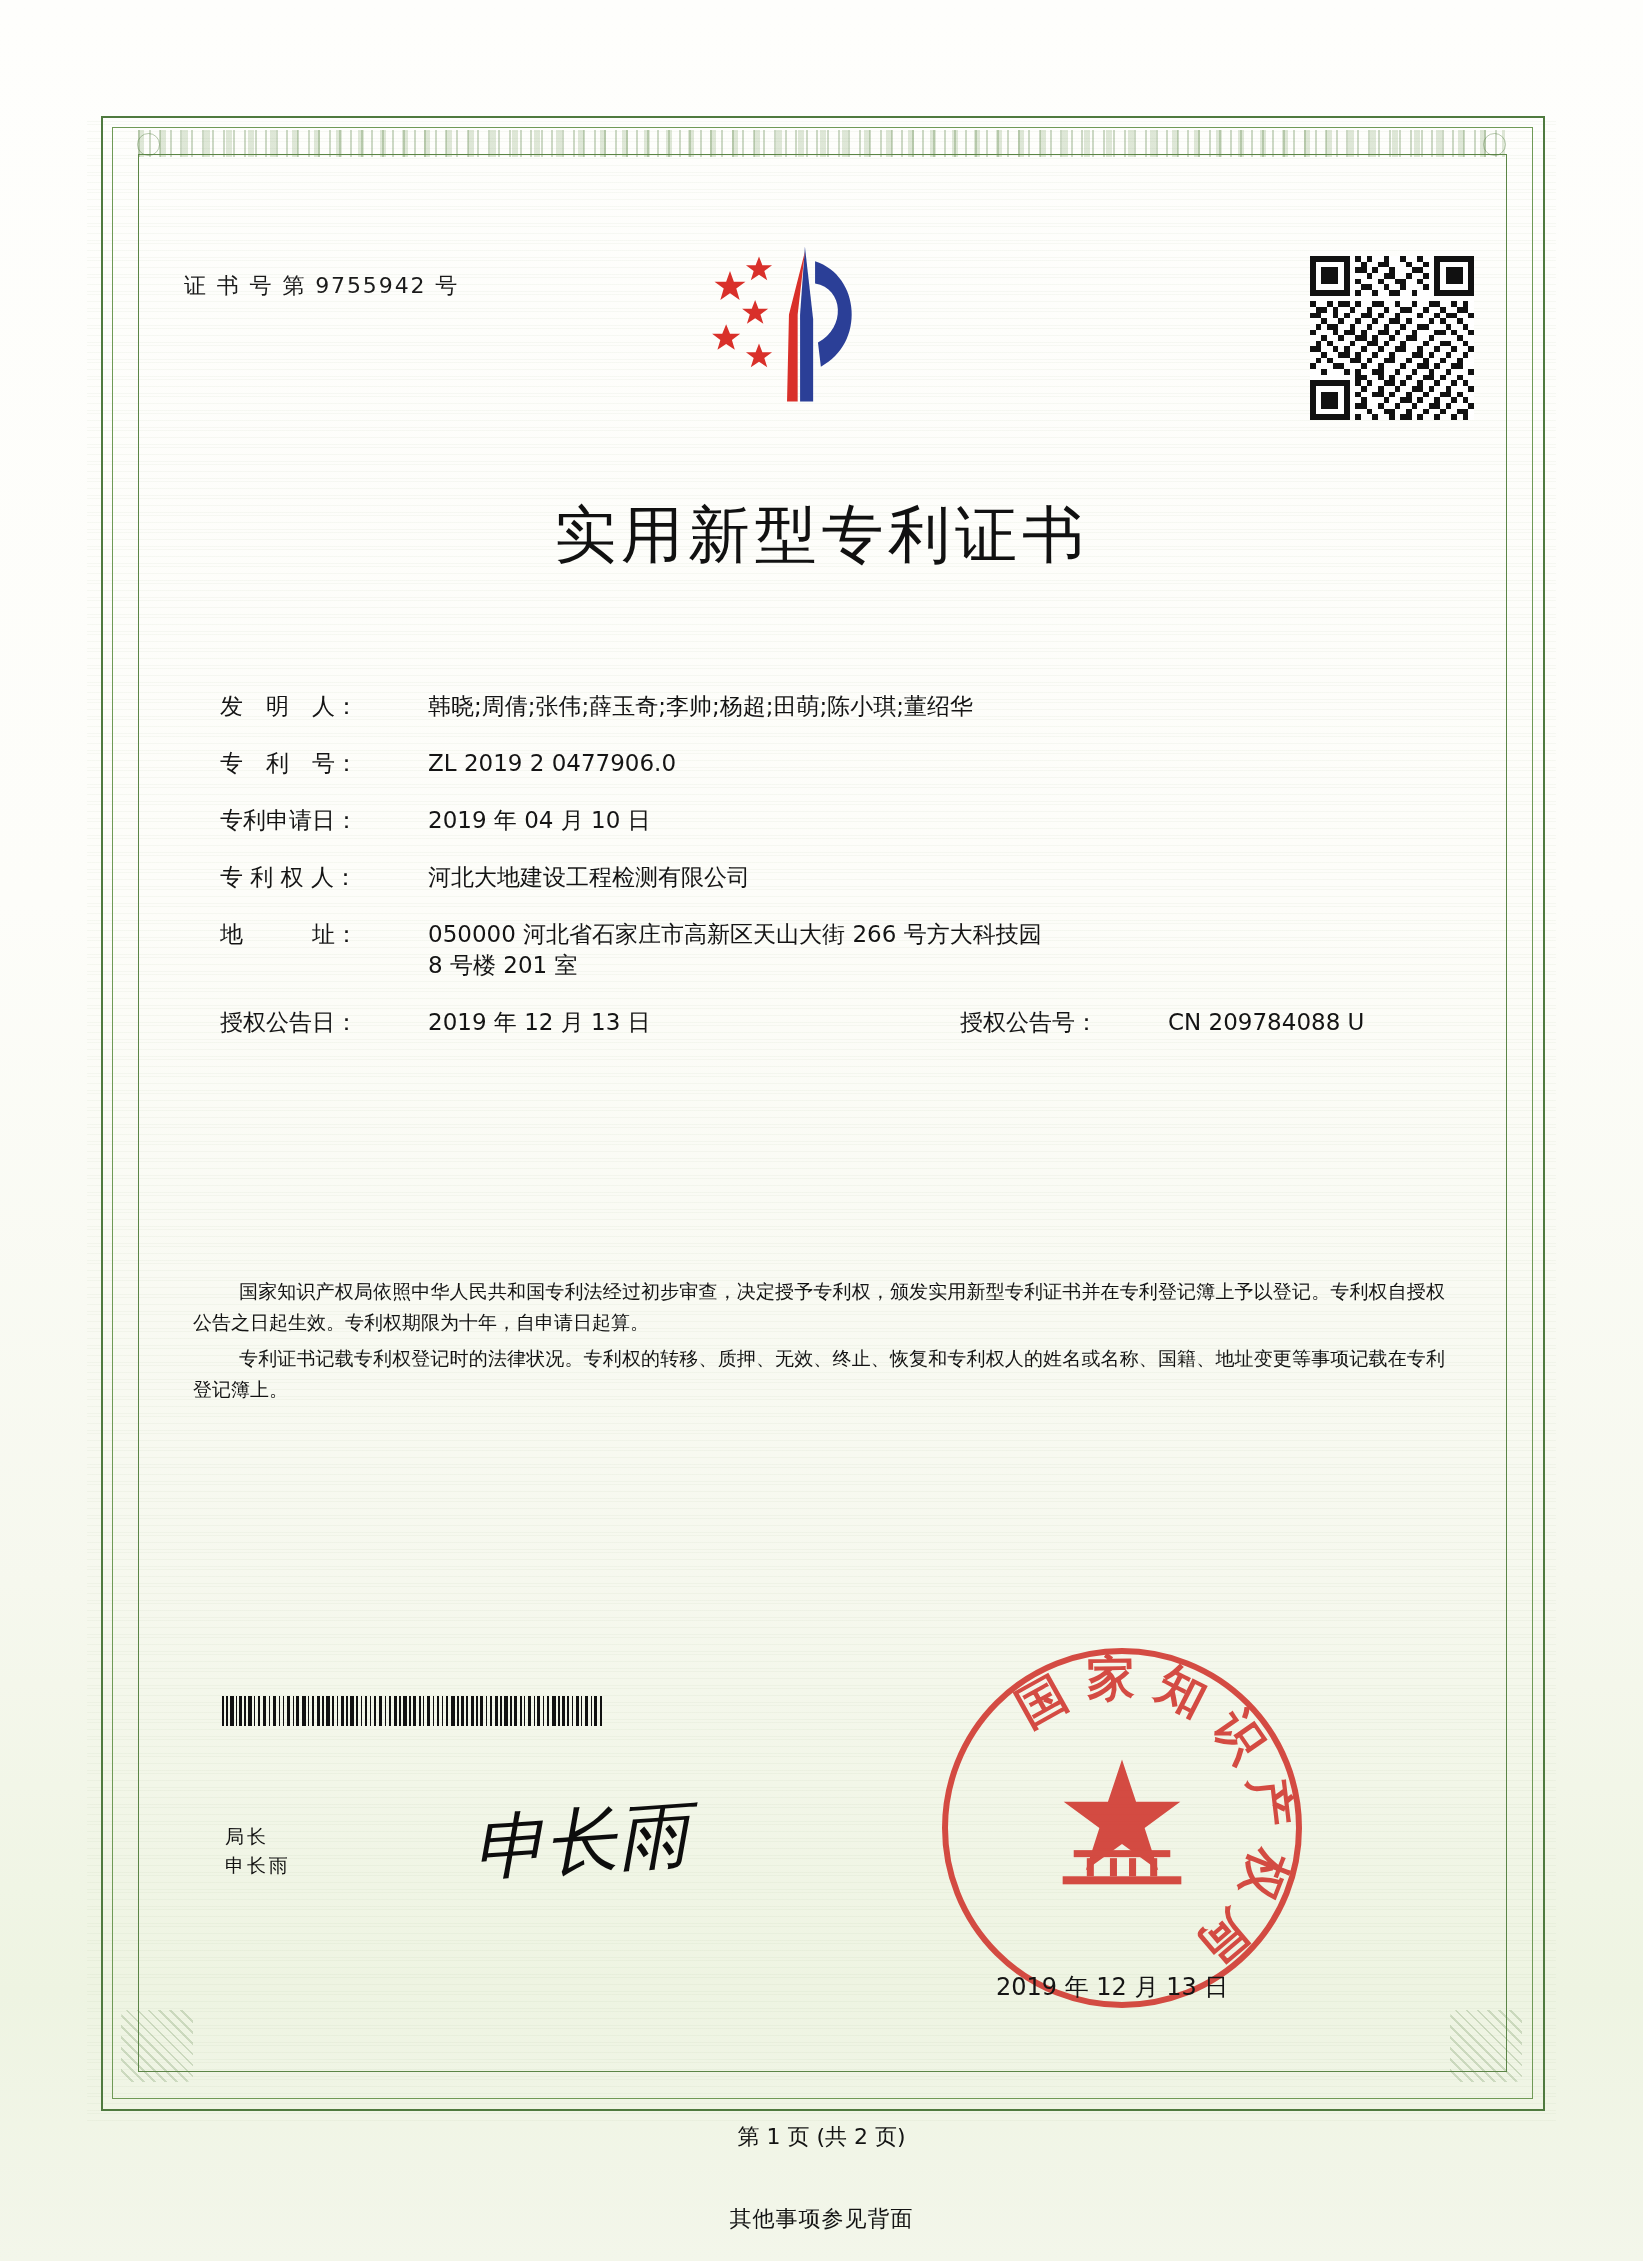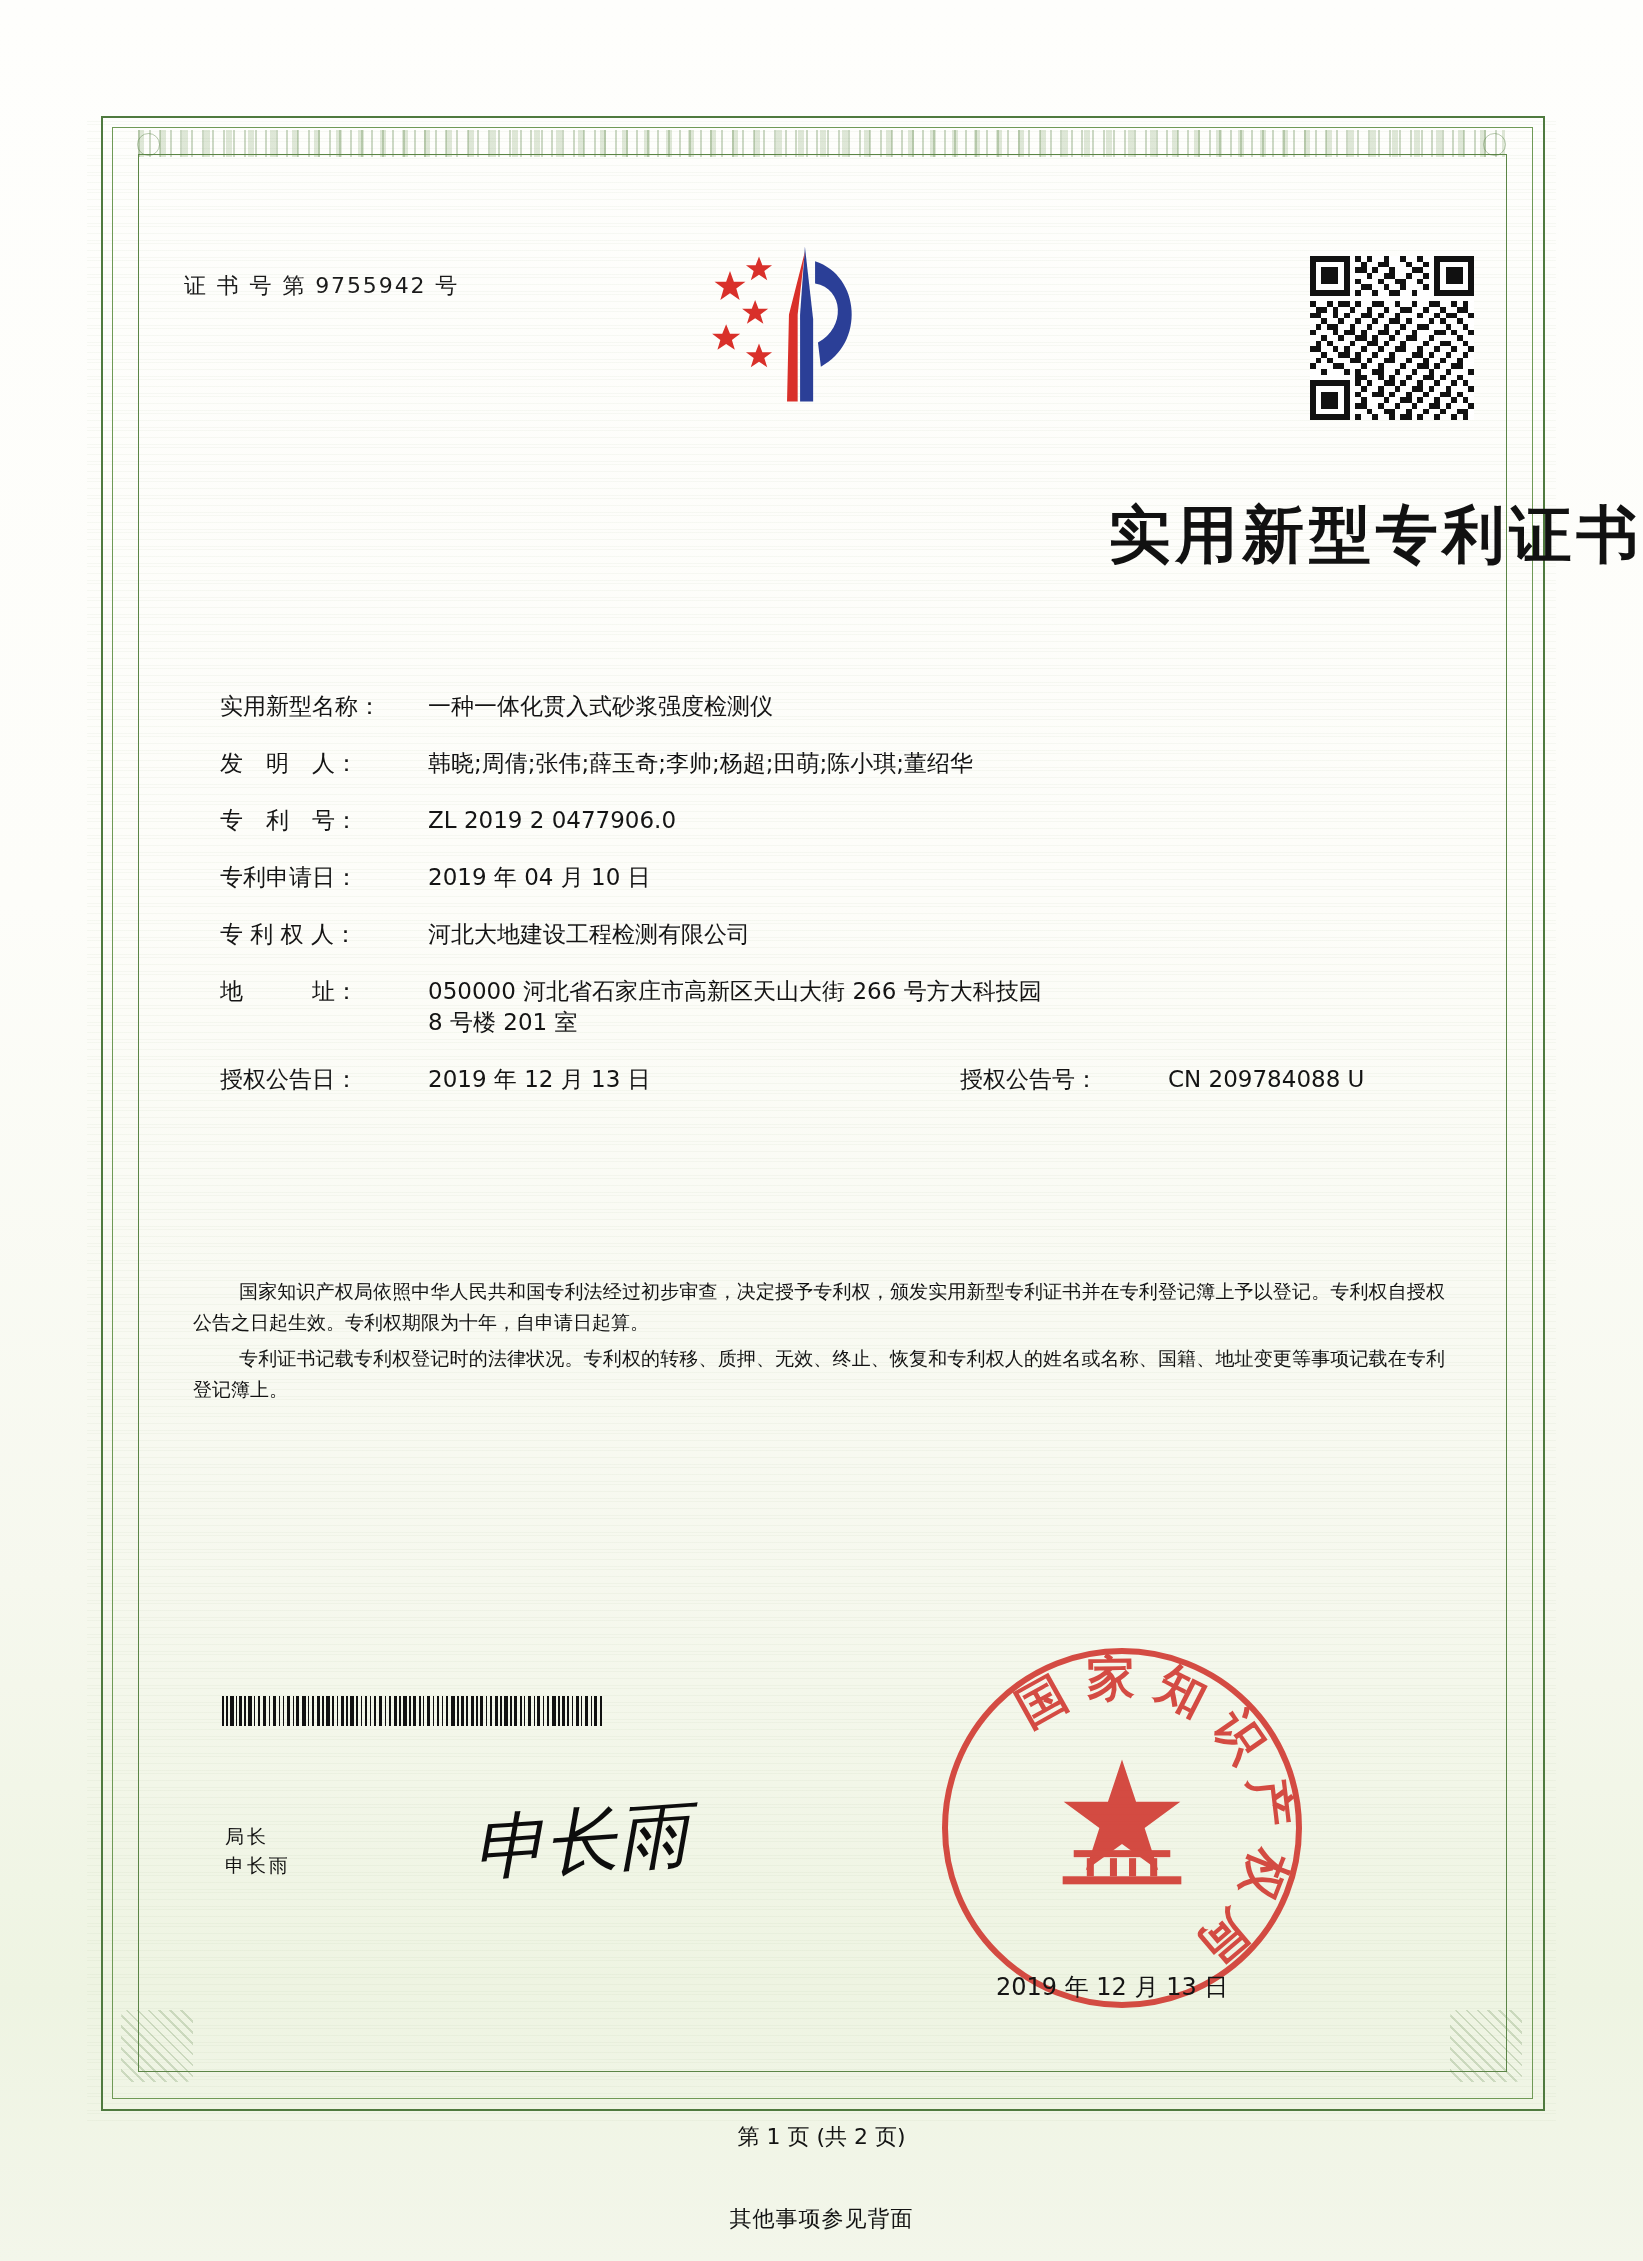--- a/index.html
+++ b/index.html
@@ -114,23 +114,23 @@
     width: 203px; height: 174px;
   }
   .qr {
     position: absolute;
     right: 169px; top: 256px;
     width: 164px; height: 164px;
   }
   .title {
     position: absolute;
     left: 0; right: 0; top: 493px;
-    text-align: right;
+    text-align: center;
     font-family: "DejaVu Serif", "Liberation Serif", serif;
-    font-weight: bold;
+    font-weight: normal;
     font-size: 62px;
     letter-spacing: 4.8px;
     color: #111;
   }
   
   .fields {
     position: absolute;
     left: 220px; top: 691px;
     width: 1208px;
   }
@@ -491,24 +491,20 @@
           <rect x="25" y="28" width="1" height="1"></rect>
           <rect x="27" y="28" width="1" height="1"></rect>
       </g>
     </svg>
   </div>
 
   <div class="title">实用新型专利证书</div>
 
   <div class="fields">
     <div class="field-row">
-      <div class="field-label">实用新型名称：</div>
-      <div class="field-value">一种一体化贯入式砂浆强度检测仪</div>
-    </div>
-    <div class="field-row">
       <div class="field-label">发　明　人：</div>
       <div class="field-value">韩晓;周倩;张伟;薛玉奇;李帅;杨超;田萌;陈小琪;董绍华</div>
     </div>
     <div class="field-row">
       <div class="field-label">专　利　号：</div>
       <div class="field-value">ZL 2019 2 0477906.0</div>
     </div>
     <div class="field-row">
       <div class="field-label">专利申请日：</div>
       <div class="field-value">2019 年 04 月 10 日</div>

